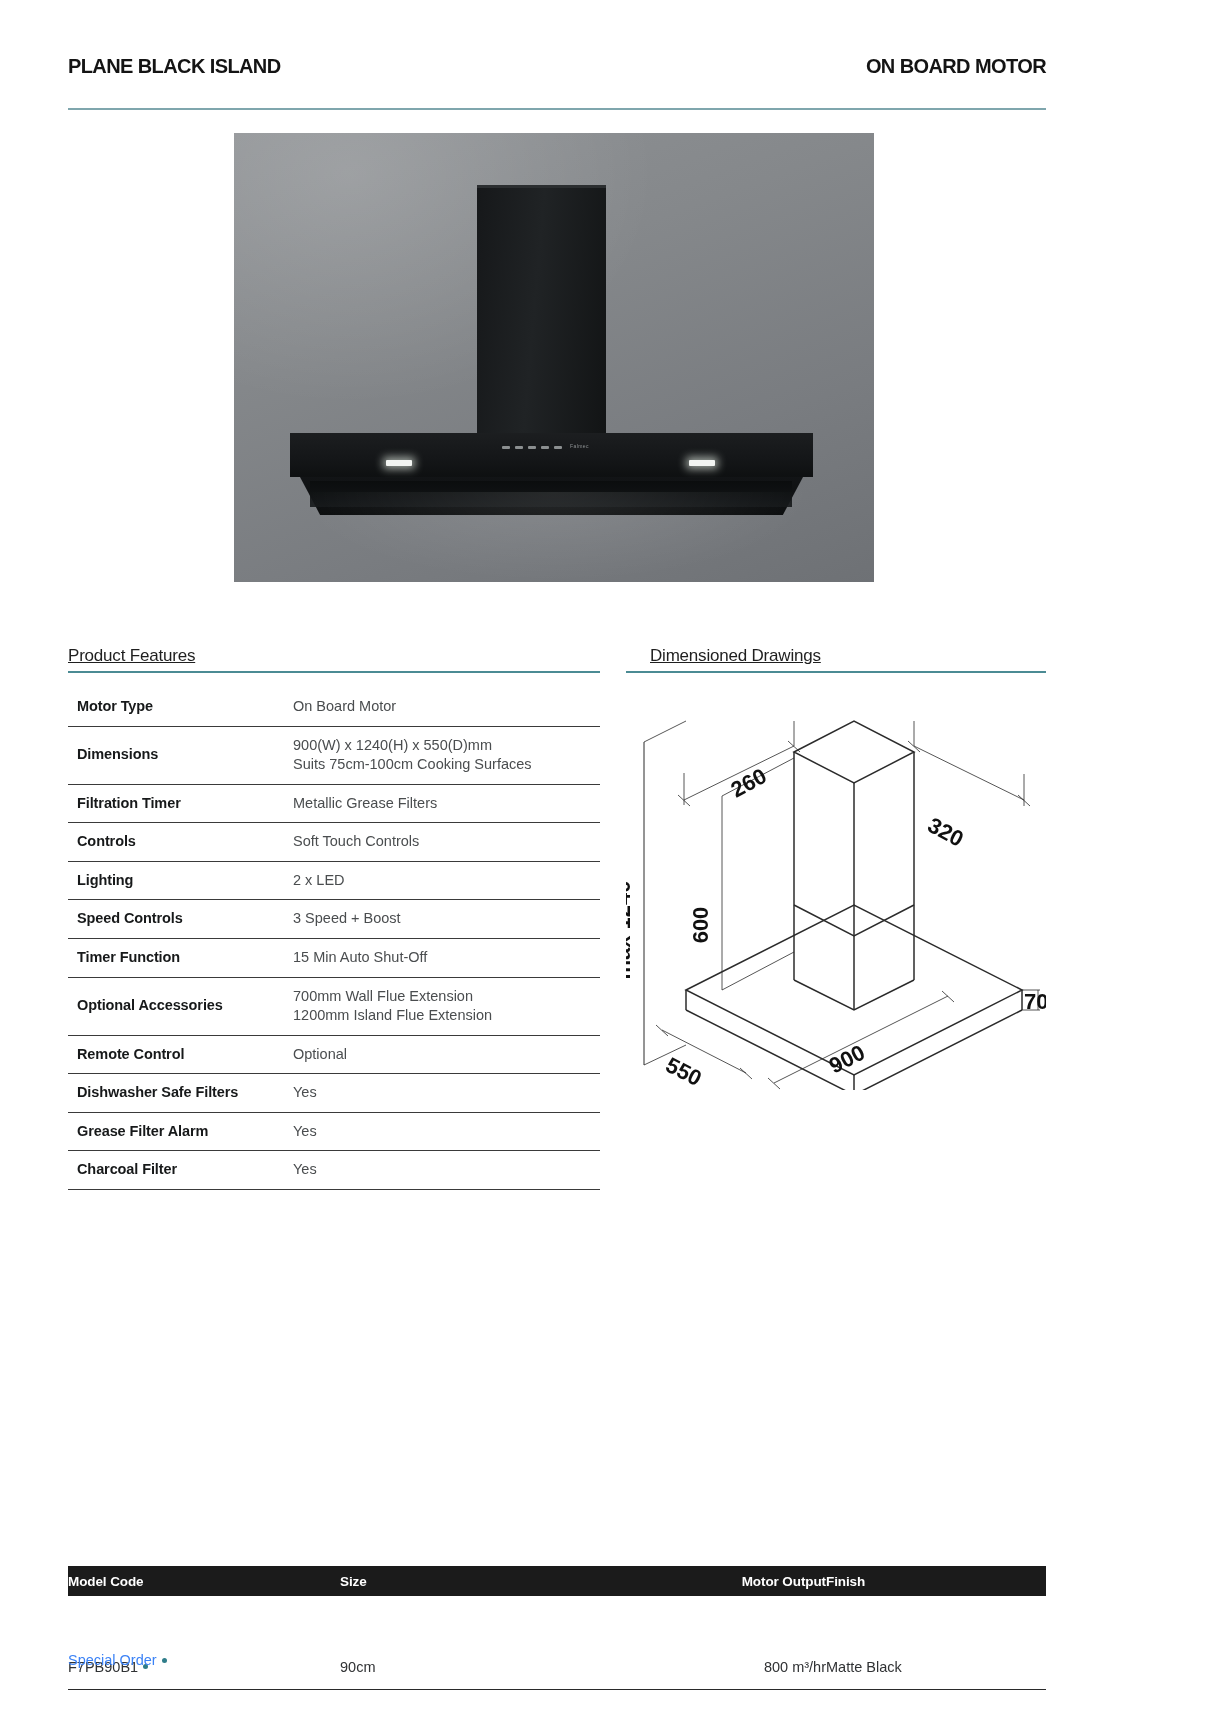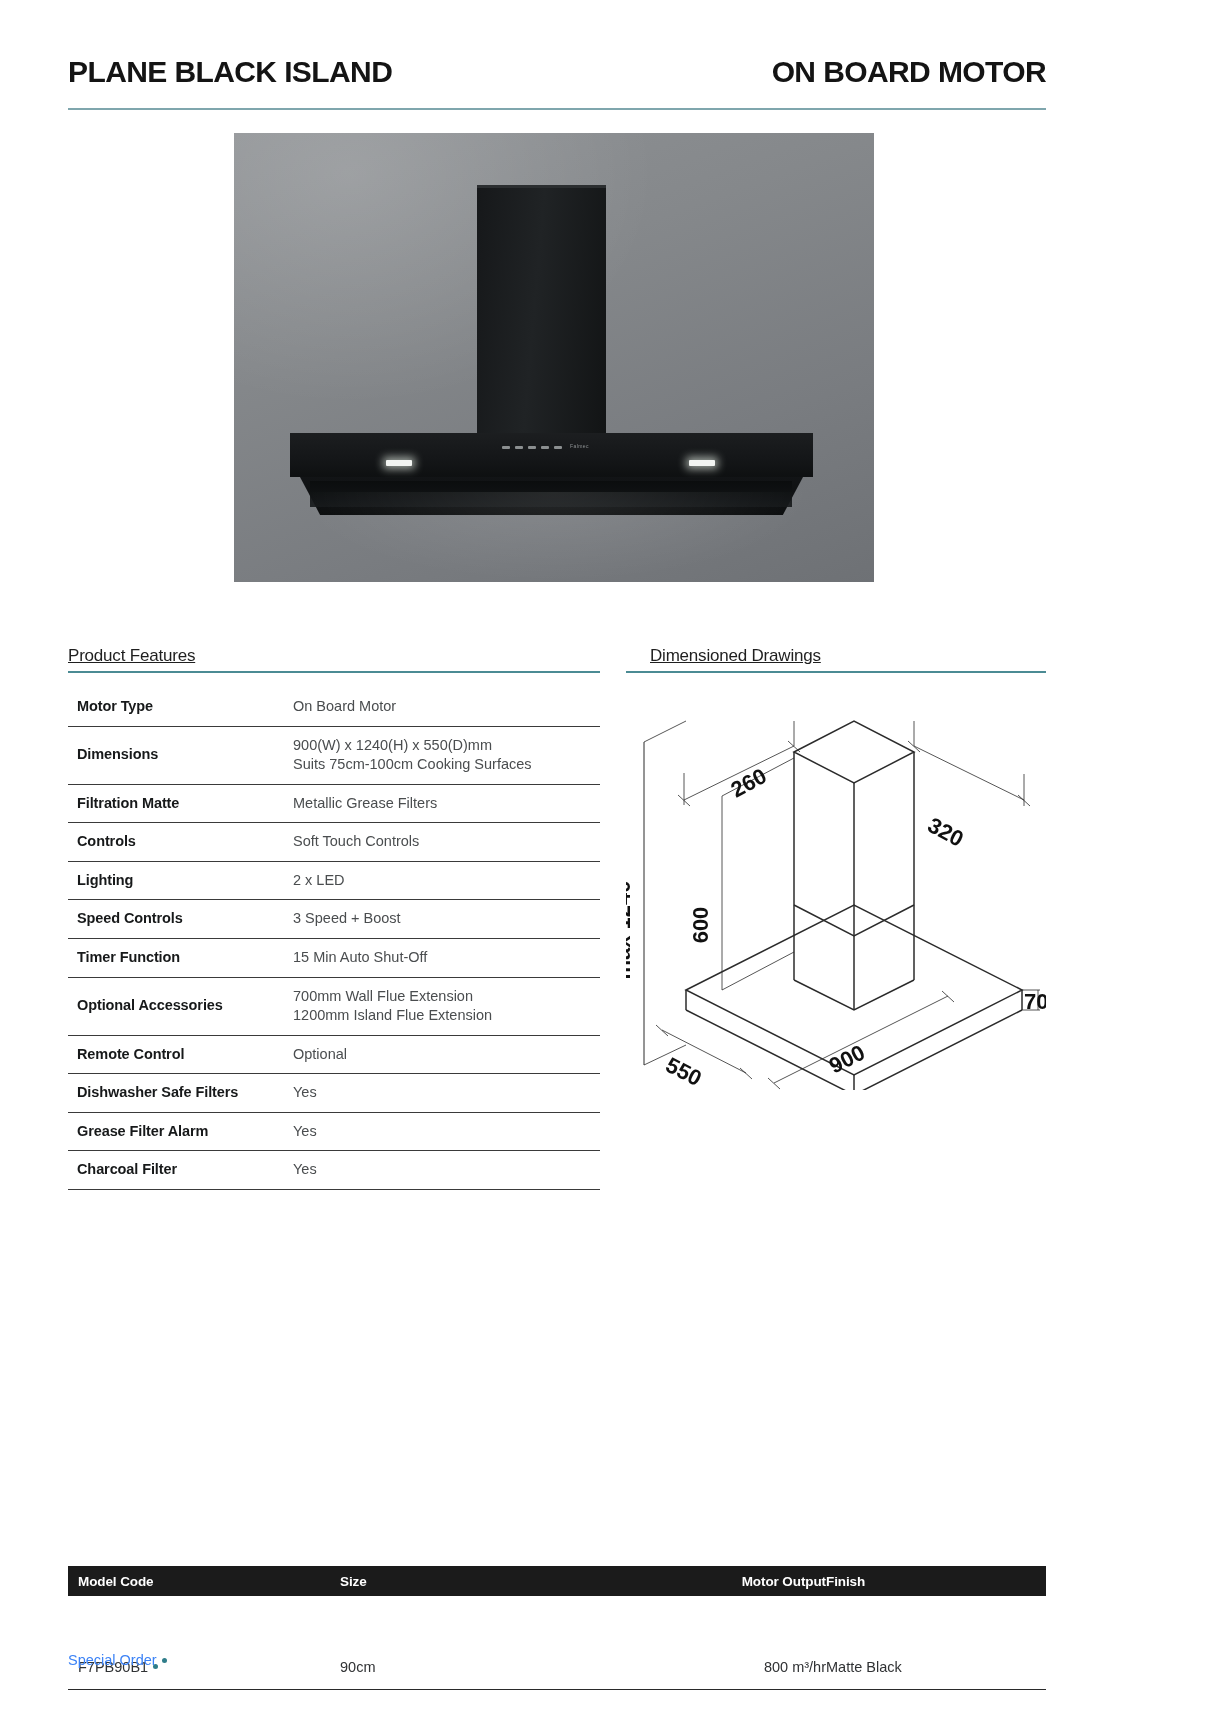--- a/index.html
+++ b/index.html
@@ -26,21 +26,21 @@
     position: absolute;
     left: 68px;
     top: 55px;
     width: 978px;
     display: flex;
     justify-content: space-between;
     align-items: flex-end;
   }
   .header-title,
   .header-sub {
-    font-size: 30px;
+    font-size: 20px;
     font-weight: 700;
     letter-spacing: -0.6px;
     color: #141414;
     white-space: nowrap;
   }
   .header-rule {
     position: absolute;
     left: 68px;
     top: 108px;
     width: 978px;
@@ -222,21 +222,21 @@
   }
   .model-row {
     display: flex;
     align-items: center;
     height: 45px;
     font-size: 14.5px;
     color: #303234;
     border-bottom: 1.8px solid #2a2a2a;
     margin-top: 48px;
   }
-  .c1 { width: 272px; padding-left: 10px; box-sizing: border-box; }
+  .c1 { width: 272px; box-sizing: border-box; }
   .c2 { width: 230px; }
   .c3 { width: 256px; text-align: right; }
   .c4 { width: 220px; }
   .dot {
     display: inline-block;
     width: 5px;
     height: 5px;
     border-radius: 50%;
     background: #2f7d8a;
     vertical-align: middle;
@@ -292,21 +292,21 @@
         </td>
       </tr>
       <tr>
         <td class="k">Dimensions</td>
         <td class="v">
           <span>900(W) x 1240(H) x 550(D)mm</span>
           <span>Suits 75cm-100cm Cooking Surfaces</span>
         </td>
       </tr>
       <tr>
-        <td class="k">Filtration Matte</td>
+        <td class="k">Filtration Timer</td>
         <td class="v">
           <span>Metallic Grease Filters</span>
         </td>
       </tr>
       <tr>
         <td class="k">Controls</td>
         <td class="v">
           <span>Soft Touch Controls</span>
         </td>
       </tr>

